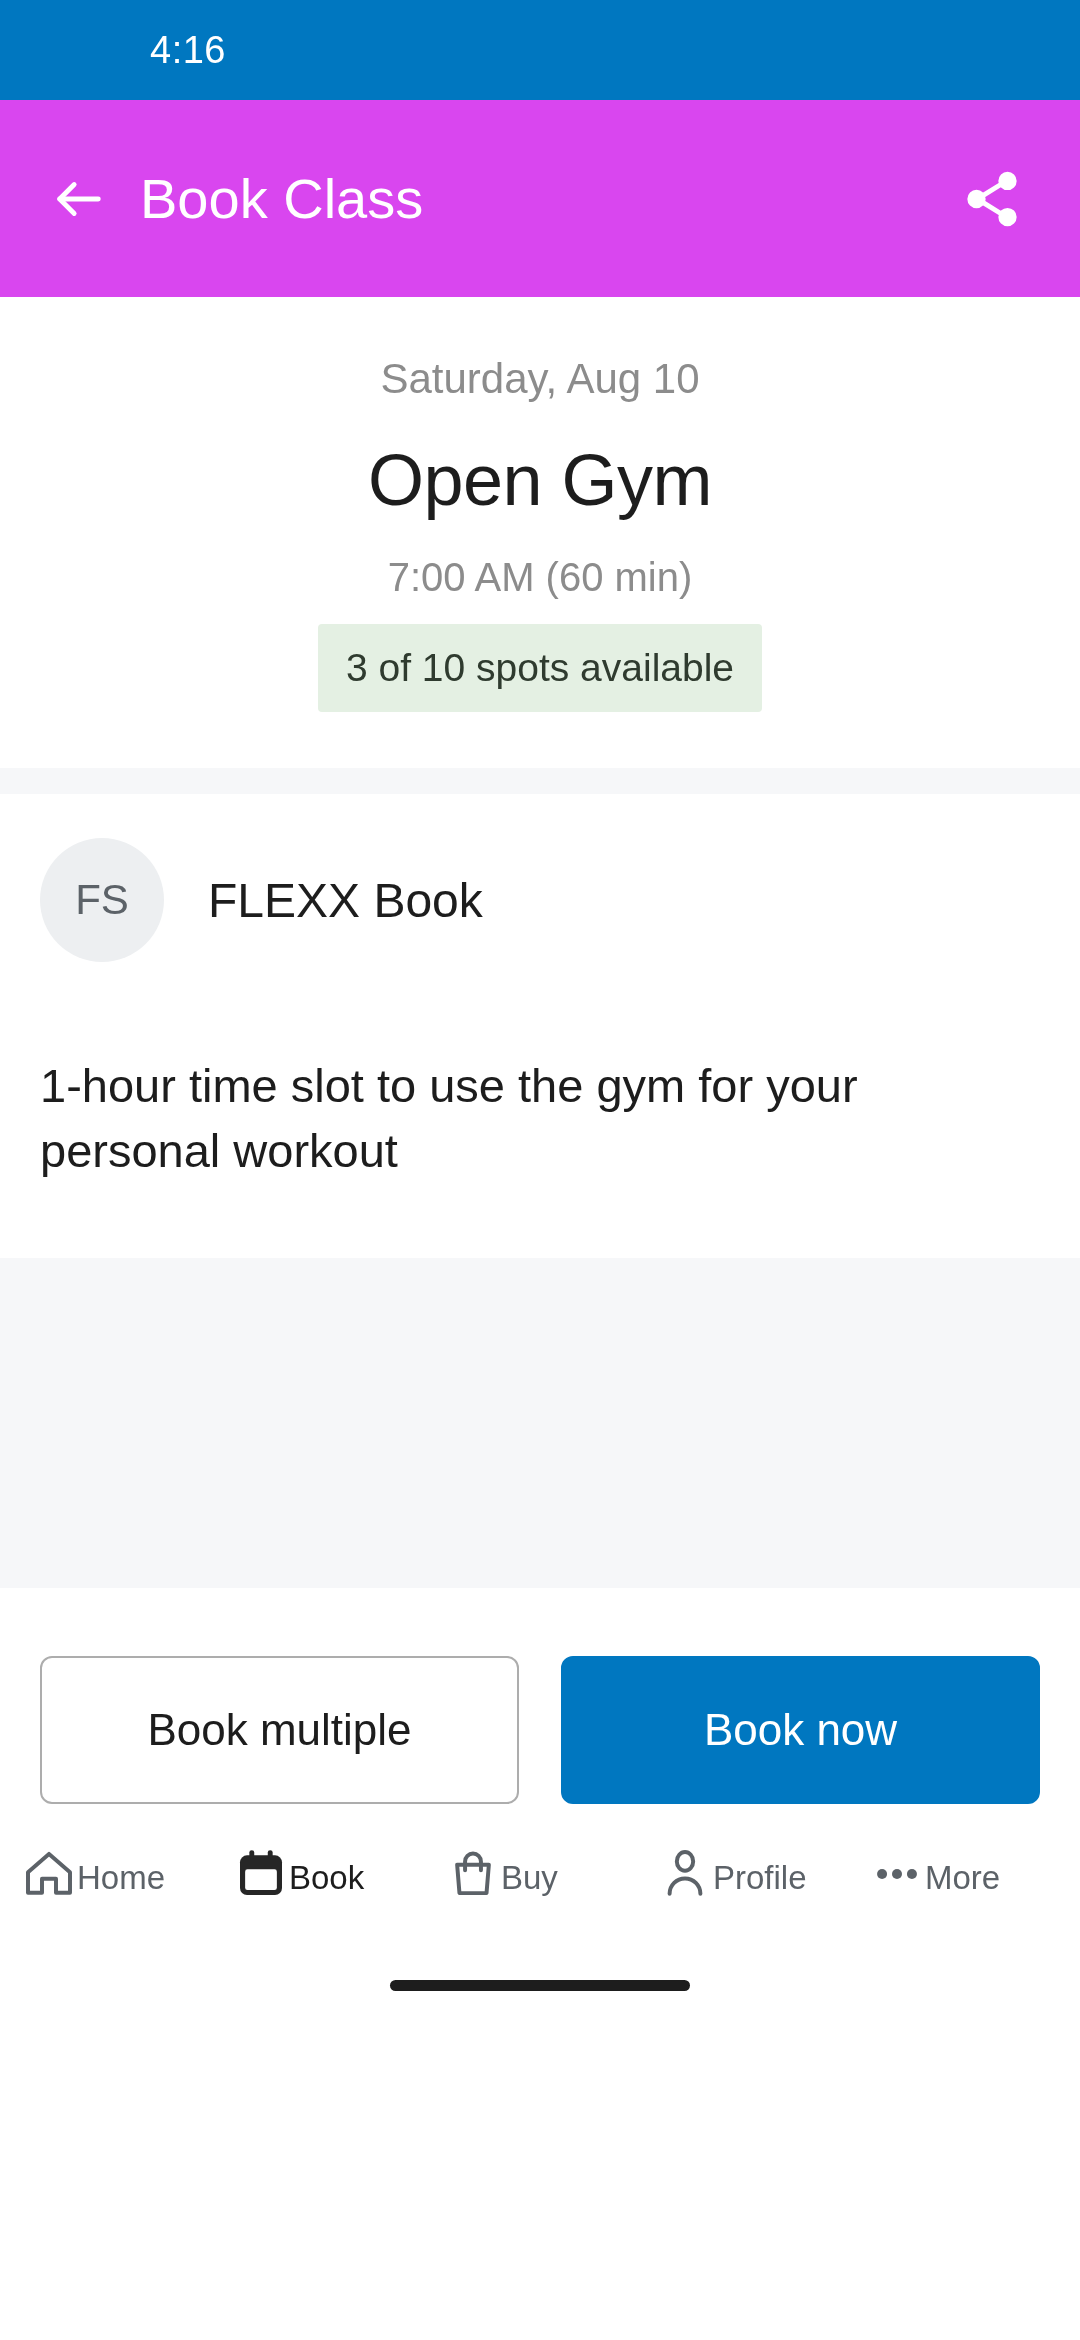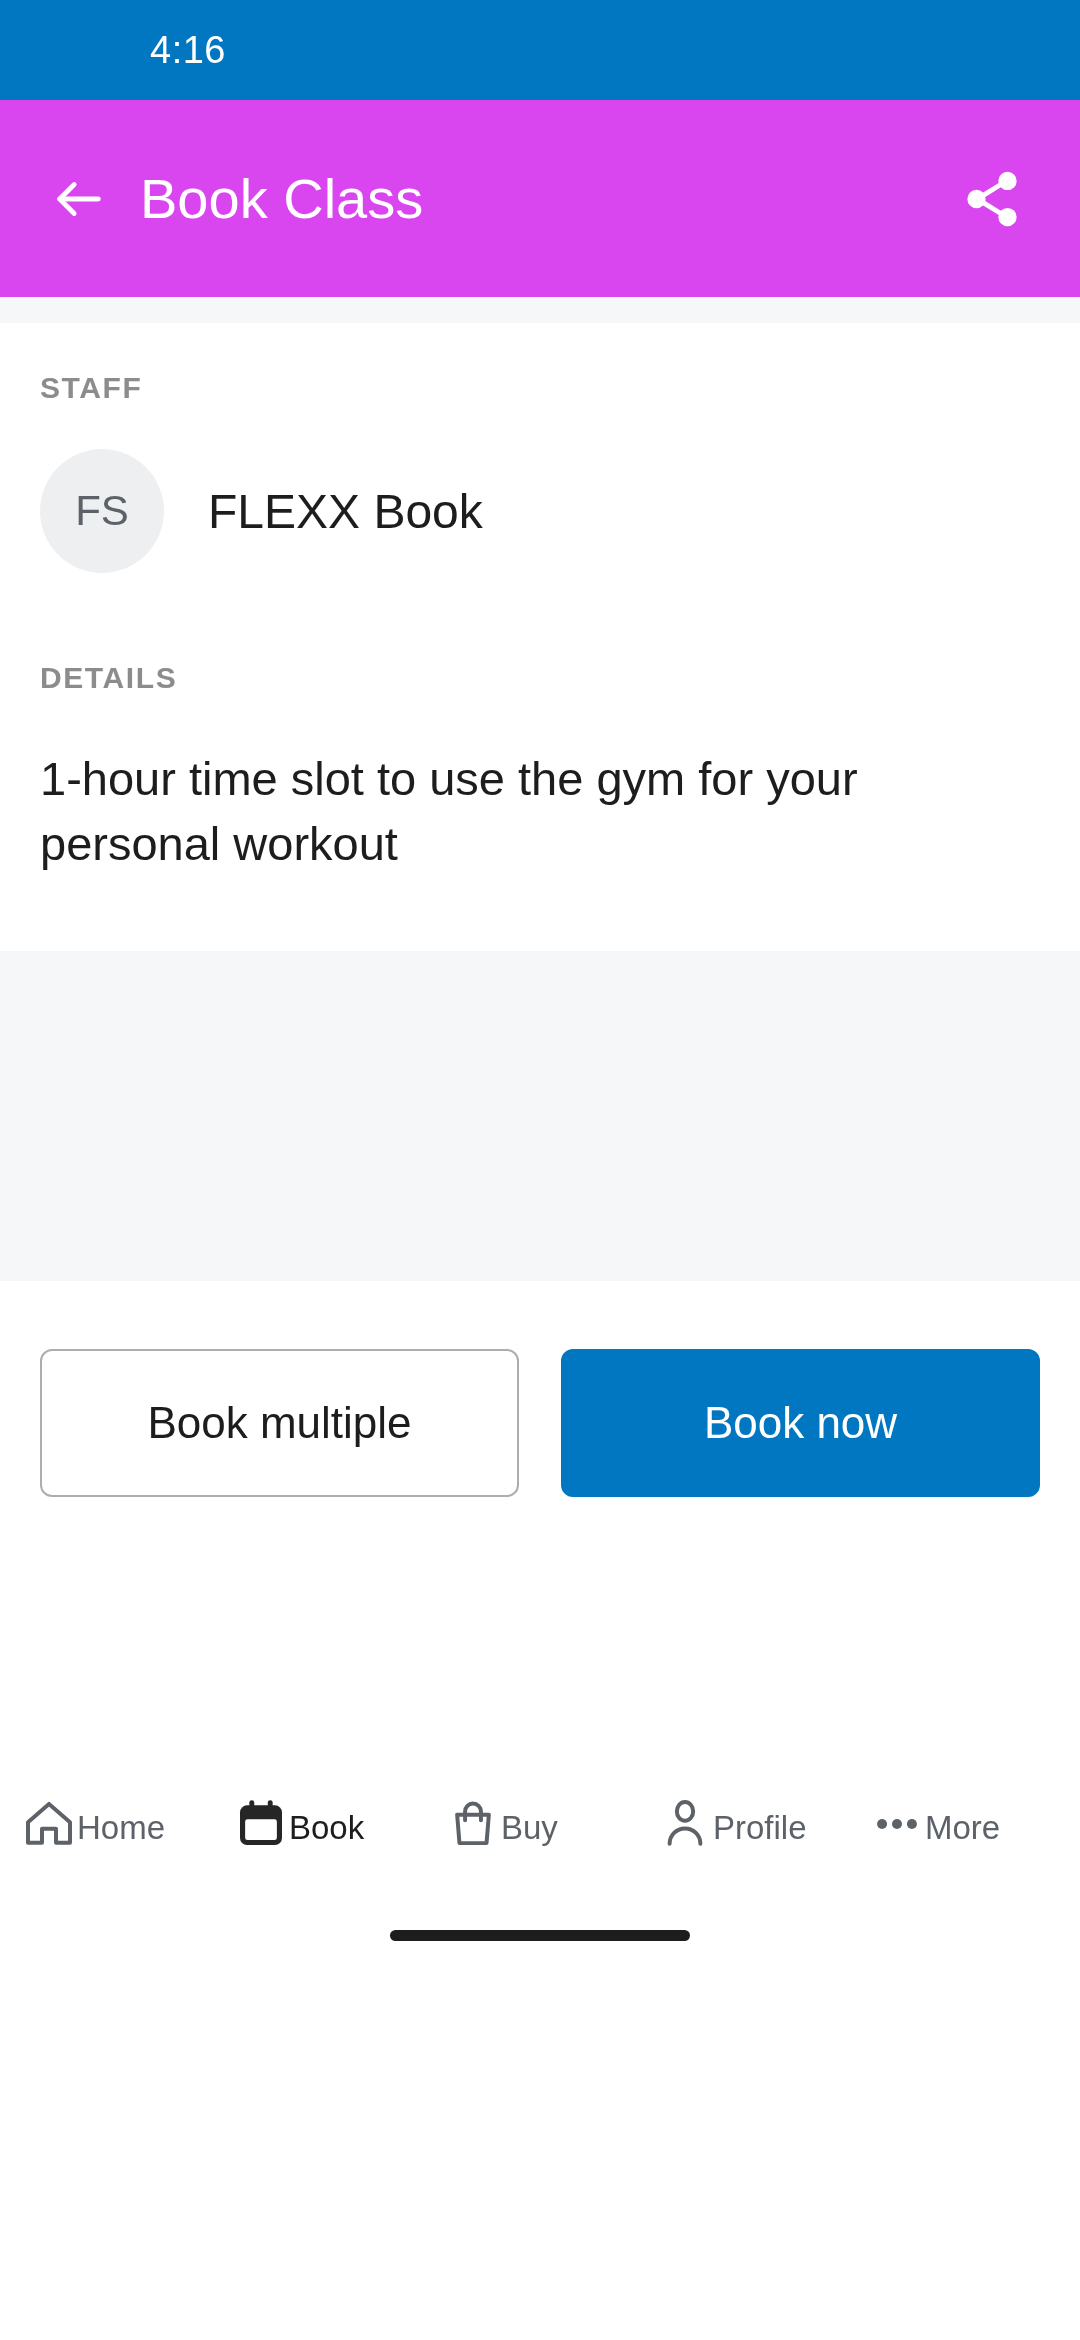--- a/index.html
+++ b/index.html
@@ -225,30 +225,36 @@
       <svg width="62" height="62" viewBox="0 0 24 24" fill="#ffffff" stroke="#ffffff" stroke-width="1.9" stroke-linecap="round" stroke-linejoin="round">
         <circle cx="18" cy="5" r="2.6"></circle>
         <circle cx="6" cy="12" r="2.6"></circle>
         <circle cx="18" cy="19" r="2.6"></circle>
         <line x1="8.3" y1="10.8" x2="15.7" y2="6.2"></line>
         <line x1="8.3" y1="13.2" x2="15.7" y2="17.8"></line>
       </svg>
     </span>
   </div>
 
+  <div class="hero">
+    <div class="date">Saturday, Aug 10</div>
+    <div class="name">Open Gym</div>
+    <div class="time">7:00 AM (60 min)</div>
+    <div class="spots-wrap">
+      <span class="spots">3 of 10 spots available</span>
+    </div>
+  </div>
 
   <div class="band thin"></div>
 
   <div class="section">
-    <div class="label">STAFF</div>
     <div class="staff-row">
       <div class="avatar">FS</div>
       <div class="staff-name">FLEXX Book</div>
     </div>
-    <div class="label">DETAILS</div>
     <div class="details-text">1-hour time slot to use the gym for your personal workout</div>
   </div>
 
   <div class="band filler"></div>
 
   <div class="actions">
     <div class="btn outline">Book multiple</div>
     <div class="btn primary">Book now</div>
   </div>
 

